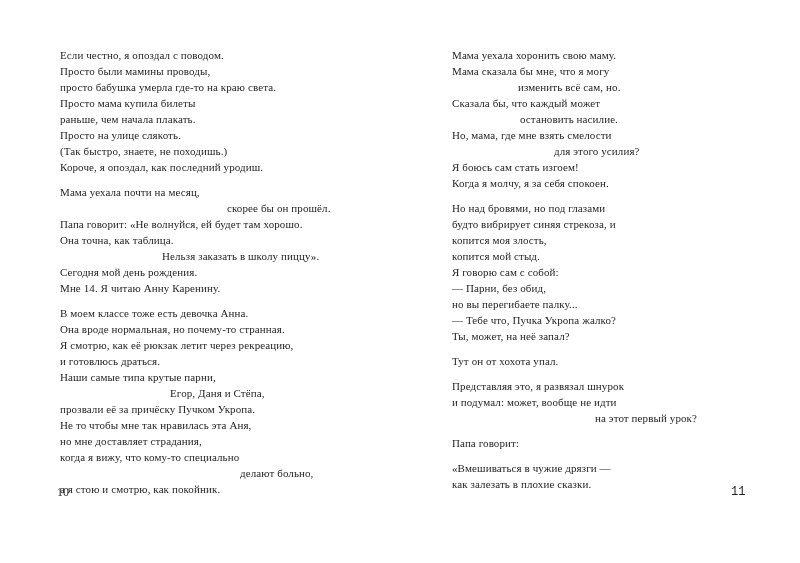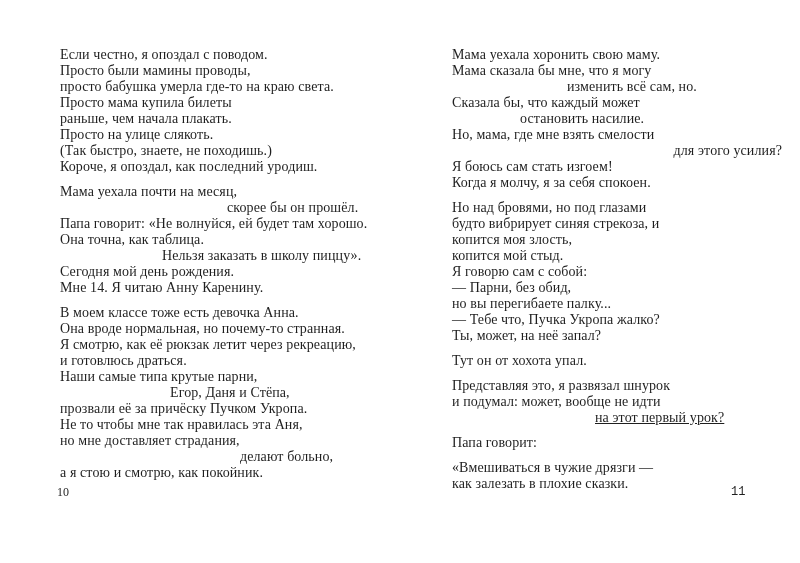--- a/index.html
+++ b/index.html
@@ -18,21 +18,21 @@
     height: 563px;
   }
   .poem {
     position: absolute;
     top: 47px;
   }
   .poem-left  { left: 60px;  width: 340px; }
   .poem-right { left: 452px; width: 330px; }
   .stanza + .stanza { margin-top: 9px; }
   .line {
-    font-size: 14px;
+    font-size: 11px;
     line-height: 16px;
     white-space: pre;
     letter-spacing: 0.1px;
   }
   .pagenum {
     position: absolute;
     top: 484px;
     font-size: 12px;
     line-height: 16px;
   }
@@ -66,54 +66,55 @@
       <div class="stanza">
         <div class="line">В моем классе тоже есть девочка Анна.</div>
         <div class="line">Она вроде нормальная, но почему-то странная.</div>
         <div class="line">Я смотрю, как её рюкзак летит через рекреацию,</div>
         <div class="line">и готовлюсь драться.</div>
         <div class="line">Наши самые типа крутые парни,</div>
         <div class="line" style="margin-left: 110px; font-family: Liberation Serif, serif;">Егор, Даня и Стёпа,</div>
         <div class="line">прозвали её за причёску Пучком Укропа.</div>
         <div class="line">Не то чтобы мне так нравилась эта Аня,</div>
         <div class="line">но мне доставляет страдания,</div>
+        <div class="line">когда я вижу, что кому-то специально</div>
         <div class="line" style="margin-left: 180px;">делают больно,</div>
         <div class="line">а я стою и смотрю, как покойник.</div>
       </div>
     </div>
   <div class="poem poem-right">
       <div class="stanza">
         <div class="line">Мама уехала хоронить свою маму.</div>
         <div class="line">Мама сказала бы мне, что я могу</div>
-        <div class="line" style="margin-left: 115px;">изменить всё сам, но.</div>
+        <div class="line" style="margin-left: 66px;">изменить всё сам, но.</div>
         <div class="line">Сказала бы, что каждый может</div>
         <div class="line" style="margin-left: 68px;">остановить насилие.</div>
         <div class="line">Но, мама, где мне взять смелости</div>
-        <div class="line" style="margin-left: 64px; text-align: right;">для этого усилия?</div>
+        <div class="line" style="margin-left: 102px;">для этого усилия?</div>
         <div class="line">Я боюсь сам стать изгоем!</div>
         <div class="line">Когда я молчу, я за себя спокоен.</div>
       </div>
       <div class="stanza">
         <div class="line">Но над бровями, но под глазами</div>
         <div class="line">будто вибрирует синяя стрекоза, и</div>
         <div class="line">копится моя злость,</div>
         <div class="line">копится мой стыд.</div>
         <div class="line">Я говорю сам с собой:</div>
         <div class="line">— Парни, без обид,</div>
         <div class="line">но вы перегибаете палку...</div>
         <div class="line">— Тебе что, Пучка Укропа жалко?</div>
         <div class="line">Ты, может, на неё запал?</div>
       </div>
       <div class="stanza">
         <div class="line">Тут он от хохота упал.</div>
       </div>
       <div class="stanza">
         <div class="line">Представляя это, я развязал шнурок</div>
         <div class="line">и подумал: может, вообще не идти</div>
-        <div class="line" style="margin-left: 143px; text-decoration: underline;">на этот первый урок?</div>
+        <div class="line" style="margin-left: 143px;">на этот первый урок?</div>
       </div>
       <div class="stanza">
         <div class="line">Папа говорит:</div>
       </div>
       <div class="stanza">
         <div class="line">«Вмешиваться в чужие дрязги —</div>
         <div class="line">как залезать в плохие сказки.</div>
       </div>
     </div>
   <div class="pagenum pagenum-left">10</div>

